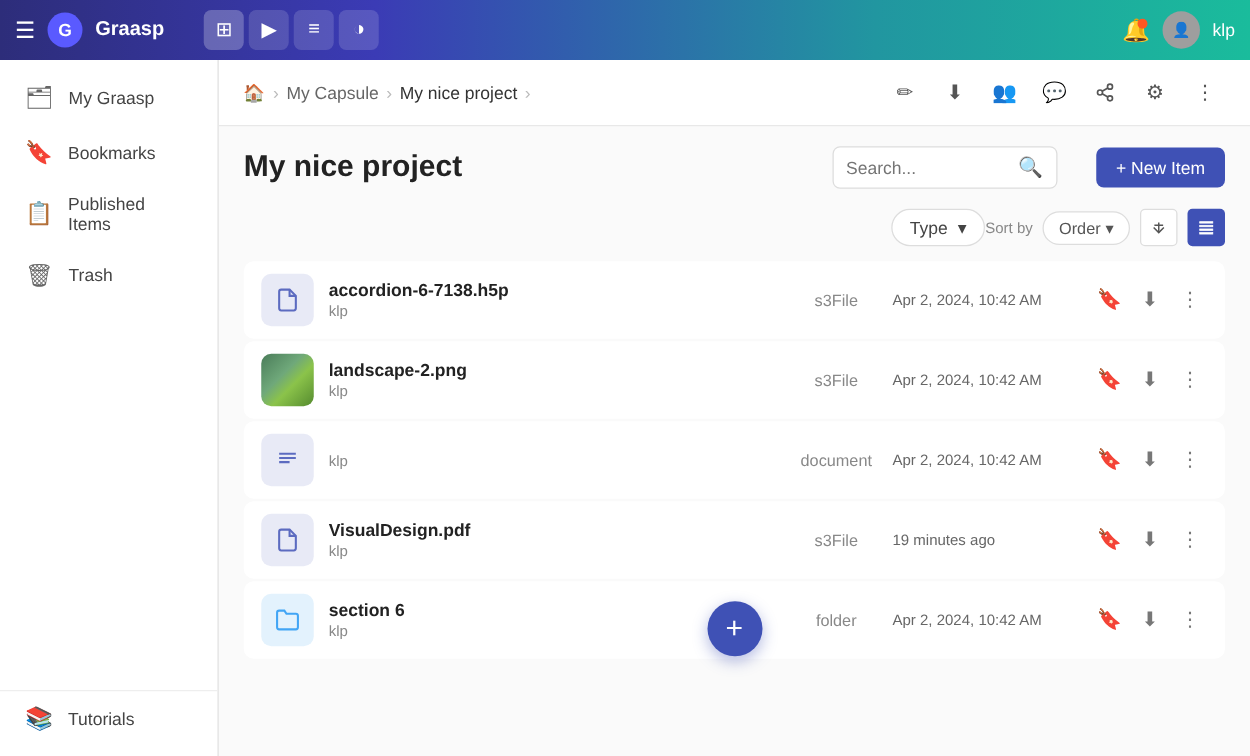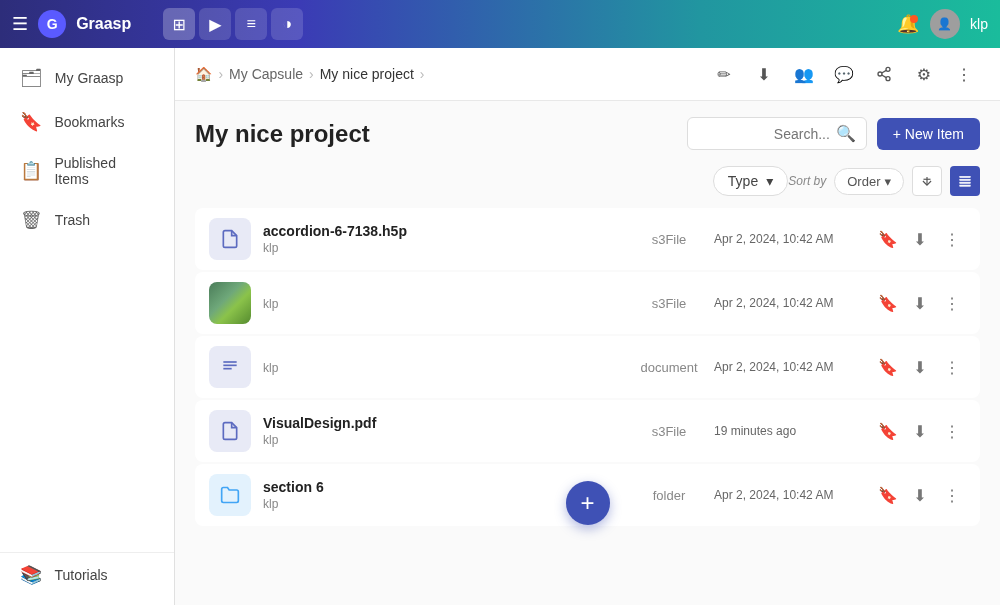--- a/index.html
+++ b/index.html
@@ -47,29 +47,29 @@
     .action-icon-btn { width: 32px; height: 32px; border: none; background: none; cursor: pointer; display: flex; align-items: center; justify-content: center; color: #555; font-size: 16px; border-radius: 4px; }
 
     
     .inner-content { flex: 1; overflow-y: auto; padding: 16px 20px; }
 
     
     .page-header { display: flex; align-items: center; justify-content: space-between; margin-bottom: 16px; }
     .page-title { font-size: 24px; font-weight: 600; color: #222; }
     .header-right { display: flex; align-items: center; gap: 10px; }
     .search-box { display: flex; align-items: center; background: white; border: 1px solid #ddd; border-radius: 6px; padding: 6px 10px; gap: 6px; width: 180px; }
-    .search-input { border: none; outline: none; font-size: 14px; color: #333; width: 100%; background: transparent; text-align: right; }
+    .search-input { border: none; outline: none; font-size: 14px; color: #333; width: 100%; background: transparent; }
     .search-icon { color: #888; font-size: 16px; }
-    .new-item-btn { background: #3f51b5; color: white; border: none; border-radius: 6px; padding: 8px 16px; font-size: 14px; font-weight: 500; cursor: pointer; display: flex; align-items: center; gap: 6px; }
+    .new-item-btn { background: #3f51b5; color: white; border: none; border-radius: 6px; padding: 8px 16px; font-size: 14px; font-weight: 500; cursor: pointer; display: flex; align-items: center; gap: 6px; margin-left: 21px; }
 
     
     .filter-row { display: flex; align-items: center; justify-content: flex-end; margin-bottom: 12px; }
     .type-select { display: flex; align-items: center; background: white; border: 1px solid #ddd; border-radius: 20px; padding: 6px 14px; font-size: 14px; color: #444; cursor: pointer; gap: 8px; }
     .sort-controls { display: flex; align-items: center; gap: 8px; font-size: 13px; color: #555; }
-    .sort-label { color: #888; font-size: 12px; font-style: italic; }
+    .sort-label { color: #888; font-size: 12px; }
     .sort-dropdown { display: flex; align-items: center; background: white; border: 1px solid #ddd; border-radius: 20px; padding: 5px 12px; font-size: 13px; cursor: pointer; gap: 4px; }
     .sort-icon-btn { background: white; border: 1px solid #ddd; border-radius: 4px; width: 30px; height: 30px; display: flex; align-items: center; justify-content: center; cursor: pointer; color: #555; }
     .view-icon-btn { background: #3f51b5; border: none; border-radius: 4px; width: 30px; height: 30px; display: flex; align-items: center; justify-content: center; cursor: pointer; color: white; }
 
     
     .file-list { display: flex; flex-direction: column; gap: 2px; }
     .file-row { display: flex; align-items: center; background: white; border-radius: 8px; padding: 10px 14px; cursor: pointer; transition: box-shadow 0.15s; }
     .file-icon { width: 42px; height: 42px; border-radius: 8px; display: flex; align-items: center; justify-content: center; flex-shrink: 0; margin-right: 12px; font-size: 20px; }
     .file-icon.doc { background: #e8eaf6; color: #5c6bc0; }
     .file-icon.folder { background: #e3f2fd; color: #42a5f5; }
@@ -237,20 +237,21 @@
             <div class="file-actions">
               <div class="file-action-btn">🔖</div>
               <div class="file-action-btn">⬇</div>
               <div class="file-action-btn">⋮</div>
             </div>
           </div>
 
           <div class="file-row">
             <div class="img-placeholder" style="margin-right:12px; flex-shrink:0;"></div>
             <div class="file-info">
+              <div class="file-name">landscape-2.png</div>
               <div class="file-owner">klp</div>
             </div>
             <span class="file-type">s3File</span>
             <span class="file-date">Apr 2, 2024, 10:42 AM</span>
             <div class="file-actions">
               <div class="file-action-btn">🔖</div>
               <div class="file-action-btn">⬇</div>
               <div class="file-action-btn">⋮</div>
             </div>
           </div>

